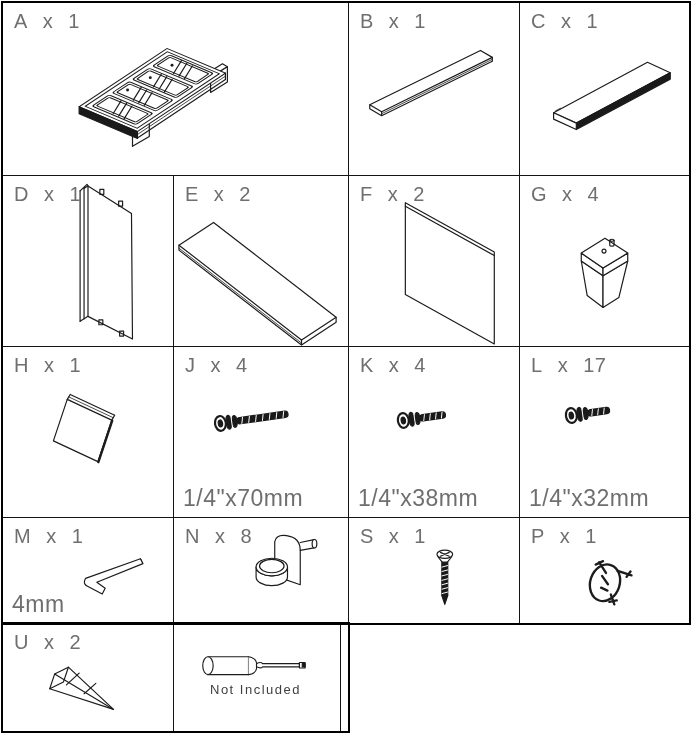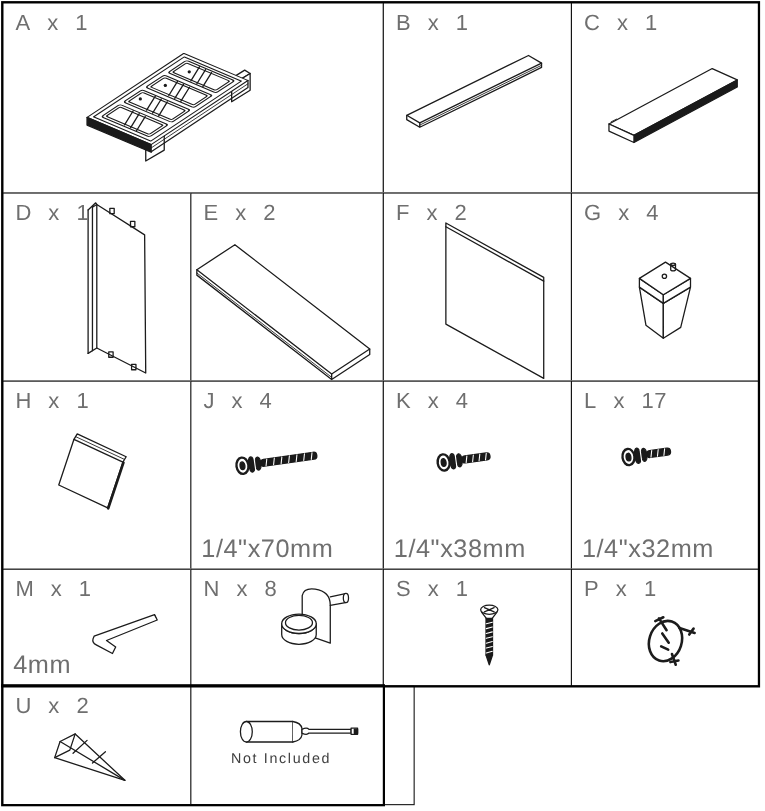--- a/index.html
+++ b/index.html
@@ -294,21 +294,21 @@
       <span>2</span>
     </div>
     <svg class="illus" viewBox="0 0 172 109">
       <polygon class="wt" points="47,66 52,51 66,44 112,87"></polygon>
       <path d="M52,51 L112,87"></path>
       <path d="M47,66 L61,59 L66,44"></path>
       <path d="M64,62 L77,50 M82,71 L94,60.5"></path>
     </svg>
   </div>
 
-  <div class="cell" style="left:173px;top:623px;width:204px;height:109px">
+  <div class="cell" style="left:173px;top:623px;width:168px;height:109px">
     <svg class="illus" viewBox="0 0 176 109">
       <path class="wt" d="M36,32.5 L79,32.5 L79,51.5 L36,51.5"></path>
       <ellipse class="wt" cx="36" cy="42" rx="5.5" ry="9.5"></ellipse>
       <path class="wt" d="M79,32.5 C85,33.5 87,36 87.5,39 L87.5,45 C87,48 85,50.5 79,51.5"></path>
       <path class="wt" d="M87.5,39.8 Q92,37.5 94,39.8 L133,39.8 L133,43.2 L94,43.2 Q92,45.5 87.5,43.2 Z"></path>
       <rect class="wt" x="133" y="38.6" width="6" height="5.8"></rect>
       <rect class="dk" x="136" y="39.6" width="3" height="3.8"></rect>
     </svg>
     <div class="note">Not Included</div>
   </div>

